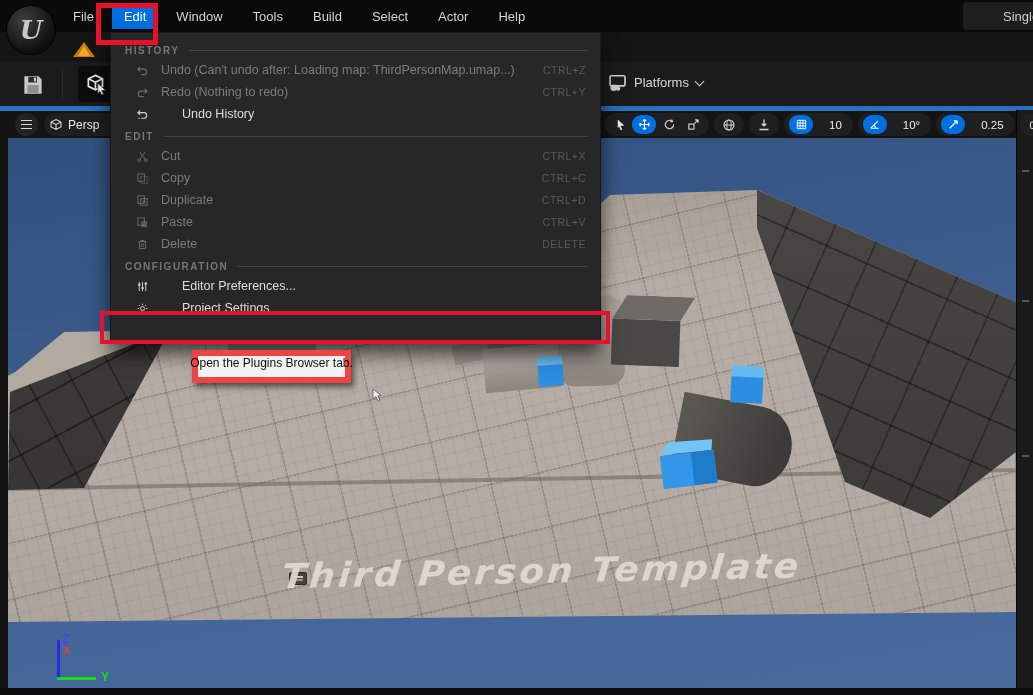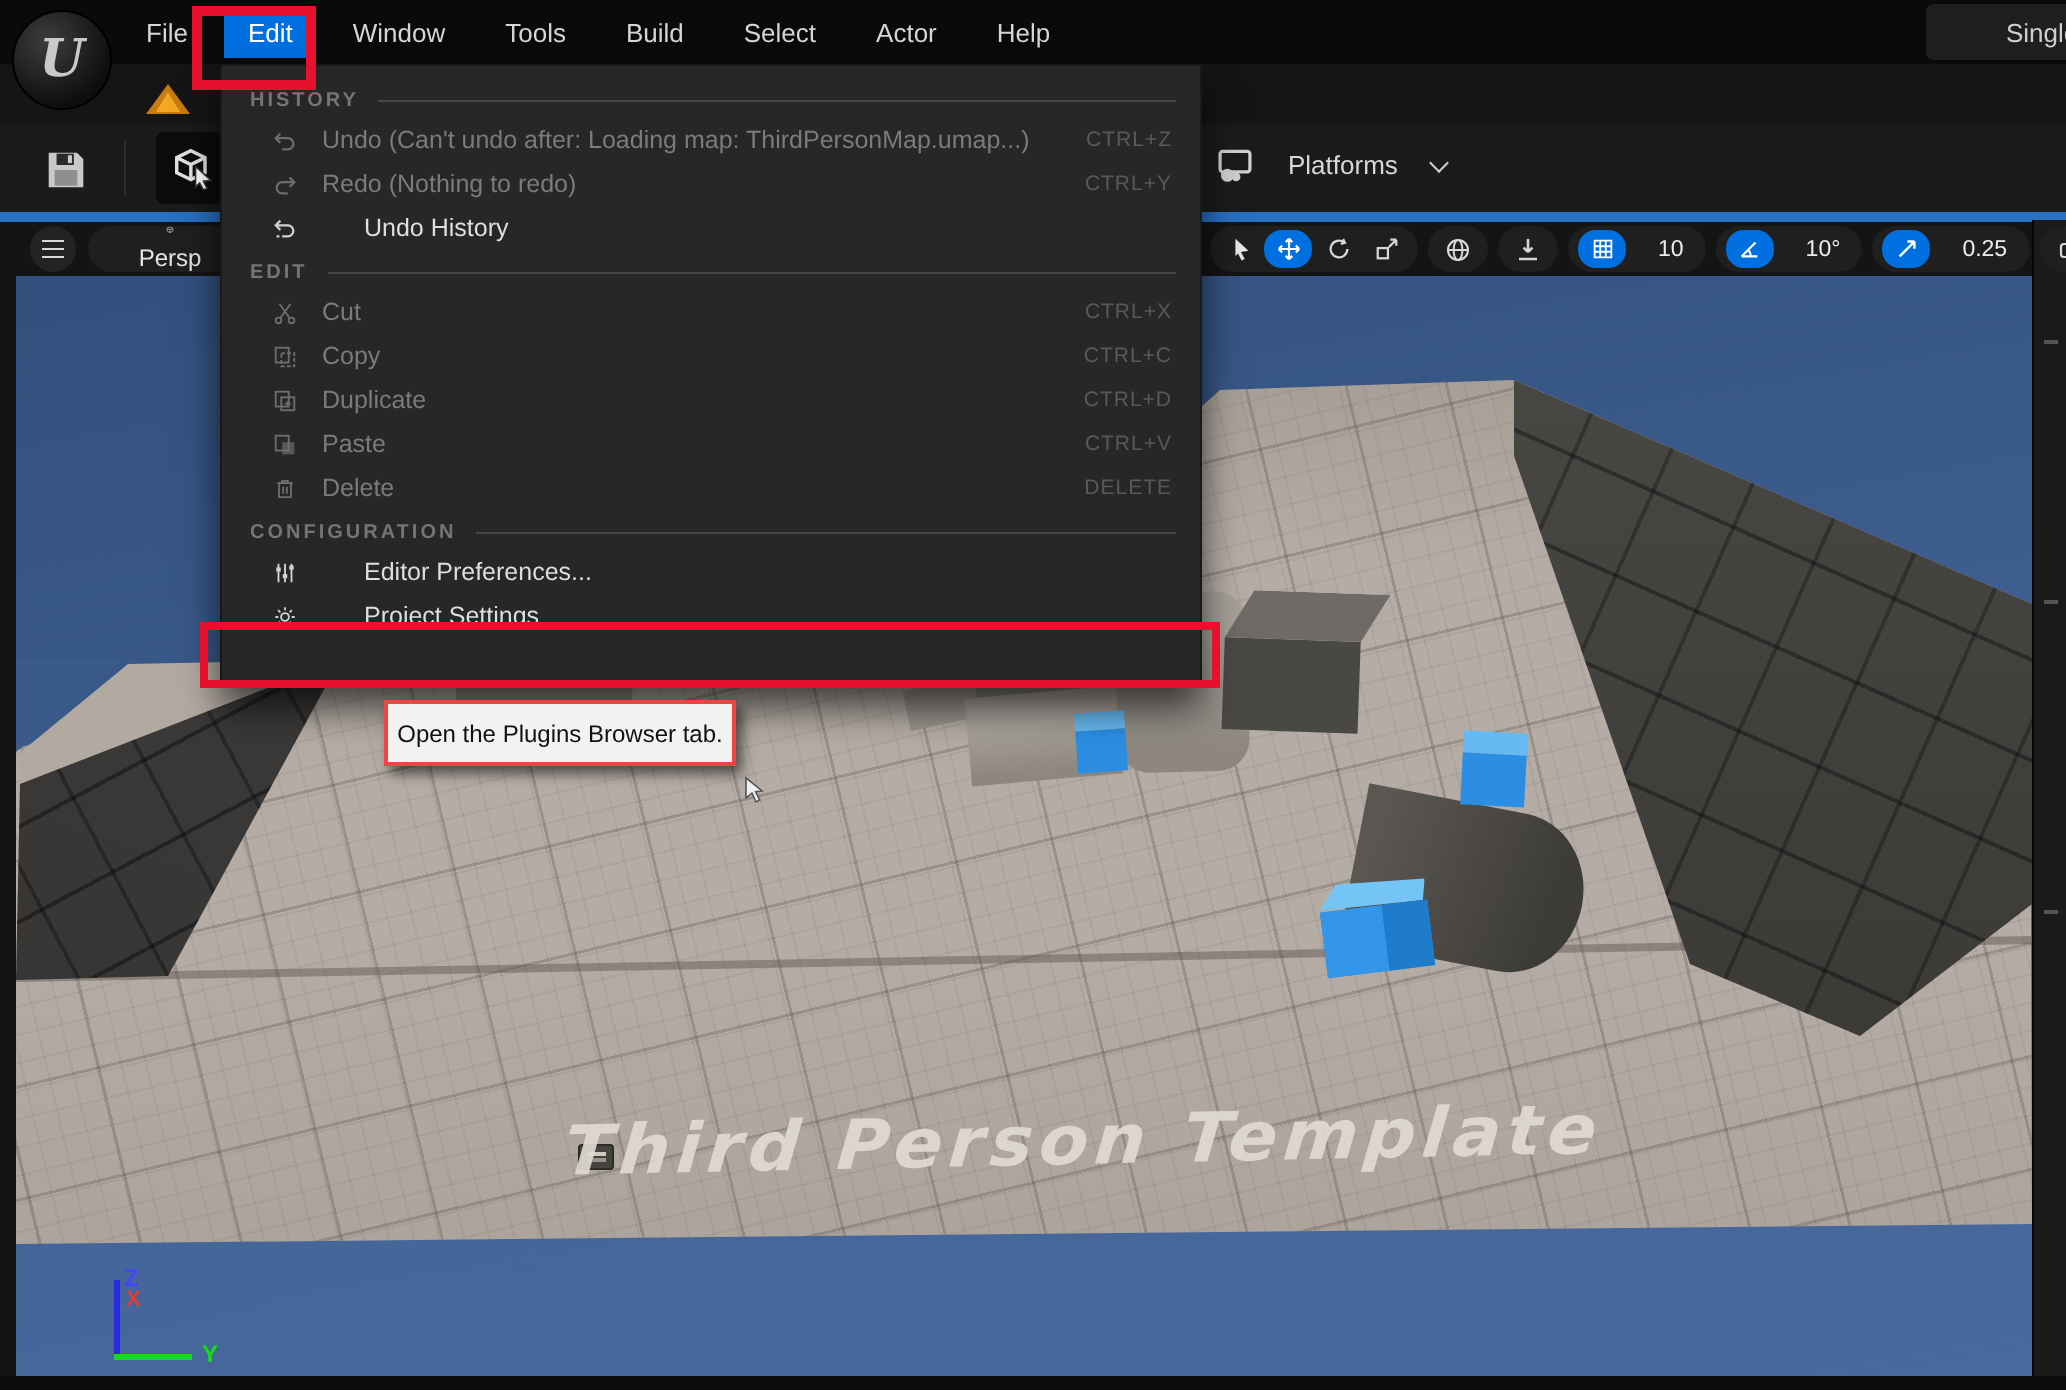--- a/index.html
+++ b/index.html
@@ -31,32 +31,32 @@
               border-bottom:15px solid #c77c10; z-index:6; }
   .mountain::after { content:""; position:absolute; left:-6px; top:4px; width:0; height:0;
               border-left:6px solid transparent; border-right:6px solid transparent;
               border-bottom:10px solid #f5a623; }
 
   .tb-btn { position:absolute; display:flex; align-items:center; justify-content:center; z-index:6; }
   .tb-save { left:14px; top:68px; width:38px; height:34px; }
   .tb-select { left:78px; top:66px; width:38px; height:36px; background:#0c0c0c; border-radius:4px; }
   .tb-sep { position:absolute; left:62px; top:70px; width:1px; height:28px; background:#2c2c2c; z-index:6; }
 
-  .platforms { position:absolute; left:608px; top:73px; display:flex; align-items:center; gap:17px; z-index:6; color:#d8d8d8; }
+  .platforms { position:absolute; left:608px; top:73px; display:flex; align-items:center; gap:7px; z-index:6; color:#d8d8d8; }
   .platforms .pf-label { font-size:13px; }
   .chev { width:7px; height:7px; border-right:1.6px solid #cfcfcf; border-bottom:1.6px solid #cfcfcf;
           transform:rotate(45deg); margin-top:-3px; }
 
   
   .vptoolbar { position:absolute; left:8px; top:111px; width:1008px; height:27px; background:#141414; z-index:8; }
   .vp-burger { position:absolute; left:7px; top:2px; width:23px; height:23px; border-radius:50%;
                background:#232323; display:flex; flex-direction:column; gap:2.5px; align-items:center; justify-content:center; }
   .vp-burger i { display:block; width:11px; height:1.6px; background:#d8d8d8; }
   .pill { height:23px; background:#1f1f1f; border-radius:12px; display:flex; align-items:center; padding:0 5px; }
-  .vp-persp { position:absolute; left:36px; top:2px; width:82px; gap:5px;flex-direction:column; }
+  .vp-persp { position:absolute; left:36px; top:2px; width:82px; gap:5px; }
   .vp-persp .lbl { font-size:12px; color:#e6e6e6; }
   .vp-right { position:absolute; left:597px; top:2px; display:flex; gap:5px; align-items:center; }
   .chip { width:24px; height:19px; border-radius:9px; display:flex; align-items:center; justify-content:center; }
   .chip.blue { background:#0070e0; }
   .pill .val { font-size:11.5px; color:#ececec; padding:0 6px 0 16px; }
   .icn { display:flex; align-items:center; justify-content:center; color:#d8d8d8; }
 
   
   .scene { position:absolute; left:8px; top:138px; width:1008px; height:550px; overflow:hidden; z-index:1;
            background:linear-gradient(170deg, #31507e 0%, #3a5a8a 35%, #446699 70%, #49699d 100%); }
@@ -156,23 +156,23 @@
   .mi .msc { margin-right:14px; font-size:10.5px; color:#595959; letter-spacing:.5px; }
   .mi.enabled .mico { color:#d2d2d2; }
   .mi.enabled .mlabel { color:#dedede;margin-left:32px; }
   .mi.sel { background:#0070e0; }
   .mi.sel .mico { color:#d8e8ff; }
   .mi.sel .mlabel { color:#ffffff; }
 
   
   .redbox-edit { position:absolute; left:96px; top:3px; width:62px; height:42px; border:5px solid #e8112d; z-index:60; }
   .redbox-plugins { position:absolute; left:100px; top:311px; width:510px; height:33px; border:4px solid #e8112d; z-index:60; }
-  .tooltip { position:absolute; left:192px; top:350px; width:176px; height:33px; background:#f2f2f1;
-             border:2px solid #ef4444; box-shadow:3px 4px 6px rgba(0,0,0,.55); z-index:65;
-             display:flex; align-items:center; justify-content:center; }
+  .tooltip { position:absolute; left:192px; top:350px; width:159px; height:33px; background:#f2f2f1;
+             border:6px solid #ef4444; box-shadow:3px 4px 6px rgba(0,0,0,.55); z-index:65;
+             display:flex; justify-content:center; }
   .tooltip span { font-size:12px; color:#111; white-space:nowrap; }
 
   svg { display:block; }
 </style>
 </head>
 <body>
 
 <div class="screen">
 
   <div class="titlebar">

